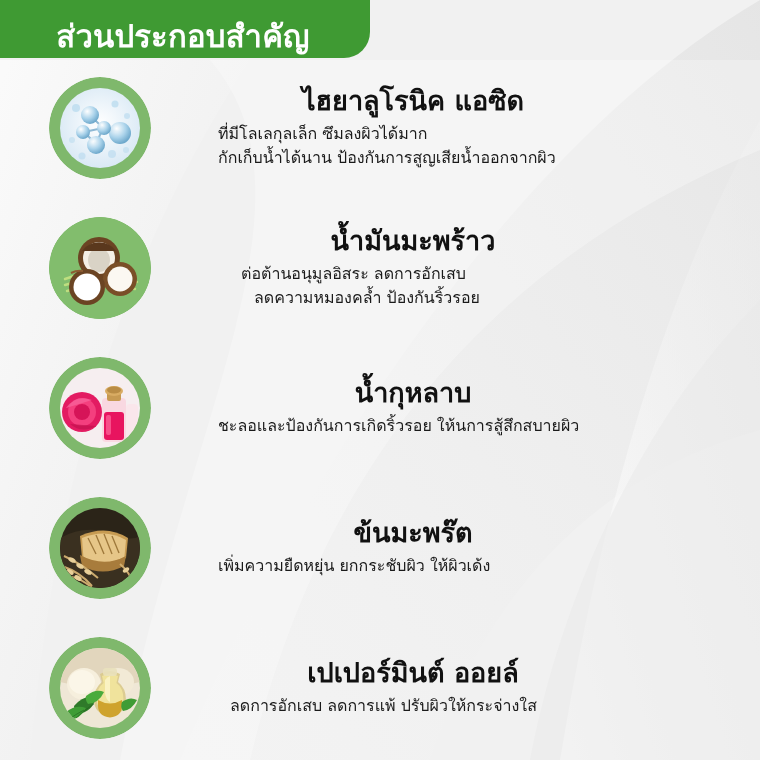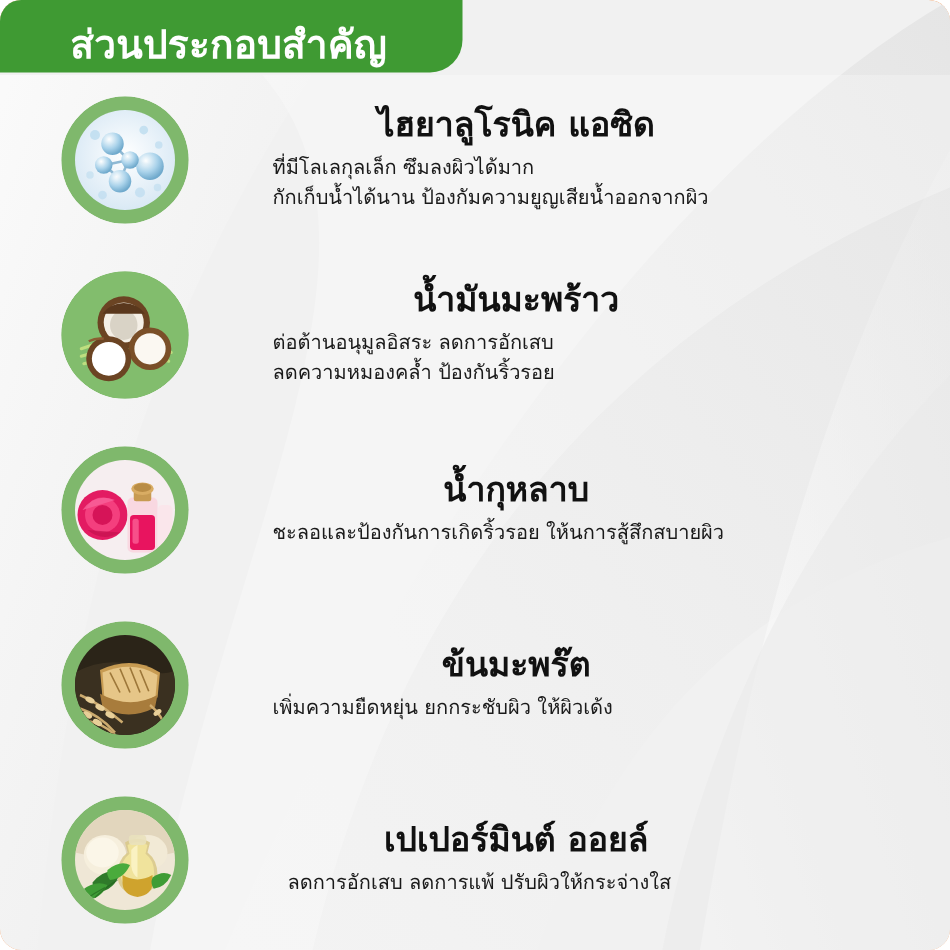--- a/index.html
+++ b/index.html
@@ -101,21 +101,21 @@
   .ing-line {
     font-size:16px;
     color:#1a1a1a;
     line-height:1.52;
     white-space:nowrap;
   }
 </style>
 </head>
 <body>
 
-<div id="poster" style="background: #f97316; border-radius: 17px;">
+<div id="poster" style="background: #f97316;">
 
   <div class="bg-layer">
     <svg viewBox="0 0 760 760" xmlns="http://www.w3.org/2000/svg">
       <defs>
         <linearGradient id="g1" x1="0" y1="0" x2="1" y2="1">
           <stop offset="0%" stop-color="#ffffff" stop-opacity="0.95"></stop>
           <stop offset="100%" stop-color="#e8e8e8" stop-opacity="0.6"></stop>
         </linearGradient>
         <linearGradient id="g2" x1="1" y1="0" x2="0" y2="1">
           <stop offset="0%" stop-color="#e4e4e4" stop-opacity="0.9"></stop>
@@ -179,21 +179,21 @@
               <circle cx="66" cy="62" r="3" fill="#bcdcef" opacity=".6"></circle>
               <circle cx="12" cy="52" r="3" fill="#bcdcef" opacity=".6"></circle>
             </svg>
           </div>
         </div>
       </div>
       <div class="text-cell">
         <div class="ing-title" style="color: rgb(17, 17, 17);">ไฮยาลูโรนิค แอซิด</div>
         <div class="ing-lines">
           <div class="ing-line" style="color: rgb(26, 26, 26);">ที่มีโลเลกุลเล็ก ซึมลงผิวได้มาก</div>
-          <div class="ing-line" style="color: rgb(26, 26, 26);">กักเก็บน้ำได้นาน ป้องกัมความยูญเสียน้ำออกจากผิว</div>
+          <div class="ing-line" style="color: rgb(26, 26, 26);">กักเก็บน้ำได้นาน ป้องกันการสูญเสียน้ำออกจากผิว</div>
         </div>
       </div>
     </div>
 
     <div class="row">
       <div class="icon-cell">
         <div class="icon-circle flat">
           <div class="ring" style="background: rgb(127, 184, 108);"></div>
           <div class="photo">
             <svg viewBox="0 0 102 102" xmlns="http://www.w3.org/2000/svg">
@@ -221,22 +221,22 @@
                 <circle cx="38" cy="70" r="13.5" fill="#ffffff"></circle>
               </g>
               <path d="M22 56 q6 -3 12 -2" stroke="#8c5c32" stroke-width="2" fill="none"></path>
             </svg>
           </div>
         </div>
       </div>
       <div class="text-cell">
         <div class="ing-title" style="color: rgb(17, 17, 17);">น้ำมันมะพร้าว</div>
         <div class="ing-lines">
-          <div class="ing-line" style="color: rgb(26, 26, 26);">ต่อต้านอนุมูลอิสระ ลดการอักเสบ</div>
-          <div class="ing-line" style="color: rgb(26, 26, 26);">ลดความหมองคล้ำ ป้องกันริ้วรอย</div>
+          <div class="ing-line" style="color: rgb(26, 26, 26); margin-left: 23px;">ต่อต้านอนุมูลอิสระ ลดการอักเสบ</div>
+          <div class="ing-line" style="color: rgb(26, 26, 26); margin-left: 36px;">ลดความหมองคล้ำ ป้องกันริ้วรอย</div>
         </div>
       </div>
     </div>
 
     <div class="row">
       <div class="icon-cell">
         <div class="icon-circle">
           <div class="ring" style="background: rgb(127, 184, 108);"></div>
           <div class="photo">
             <svg viewBox="0 0 80 80" xmlns="http://www.w3.org/2000/svg">

